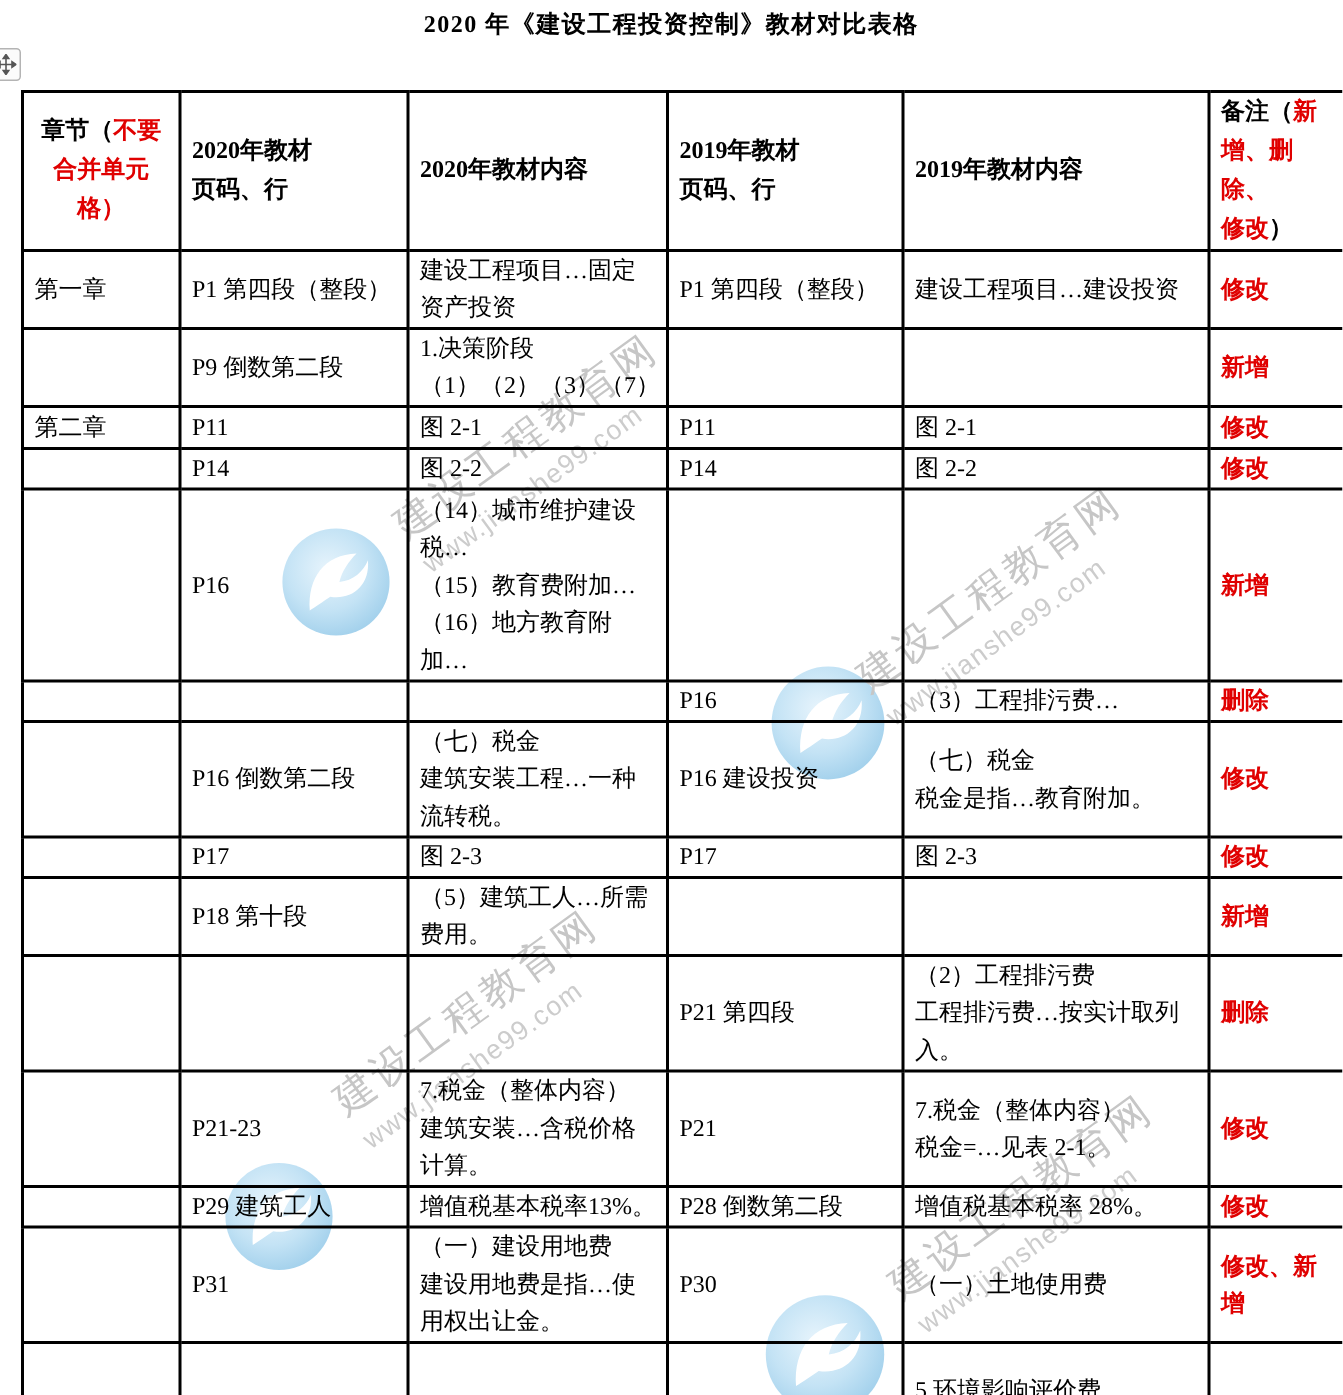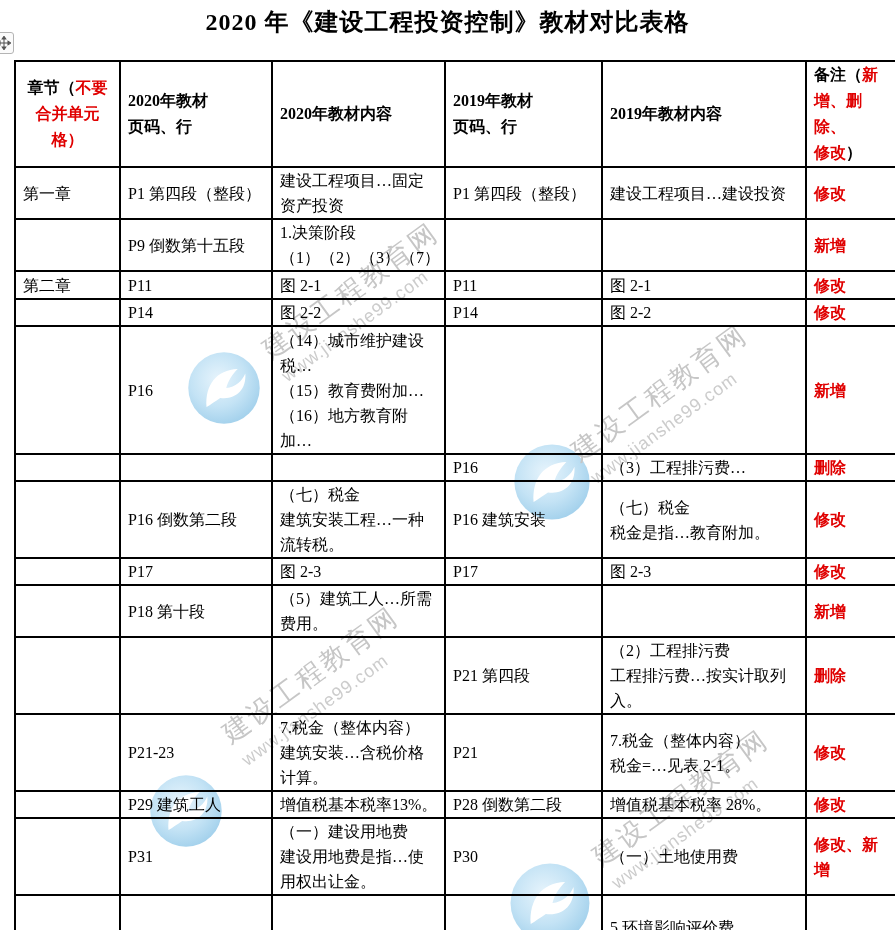--- a/index.html
+++ b/index.html
@@ -8,21 +8,21 @@
     --wm-gray2:#cccccc;
   }
   html,body{margin:0;padding:0;background:#fff;}
   #screen{
     position:relative;width:895px;height:930px;overflow:hidden;background:#ffffff;
     font-family:"Liberation Serif","DejaVu Serif",serif;color:#000;
   }
   
   .doc-title{
     position:absolute;top:6px;left:0;width:100%;text-align:center;
-    font-size:24px;font-weight:bold;letter-spacing:1px;z-index:2;
+    font-size:16px;font-weight:bold;letter-spacing:1px;z-index:2;
   }
   
   .move-handle{
     position:absolute;left:-6px;top:32px;width:20px;height:22px;z-index:3;
     border:1px solid #b4b4b4;border-radius:3px;background:#fbfbfb;
     display:flex;align-items:center;justify-content:center;box-sizing:border-box;
   }
   .move-handle svg{width:14px;height:14px;}
   
   .wm-layer{position:absolute;left:0;top:0;width:100%;height:100%;z-index:1;pointer-events:none;}
@@ -154,21 +154,21 @@
           <td class="col-chapter">第一章</td>
           <td class="col-page">P1 第四段（整段）</td>
           <td class="col-content">建设工程项目…固定
 资产投资</td>
           <td class="col-page">P1 第四段（整段）</td>
           <td class="col-content">建设工程项目…建设投资</td>
           <td class="col-note">修改</td>
         </tr>
         <tr style="height: 48px;">
           <td class="col-chapter"></td>
-          <td class="col-page">P9 倒数第十五段</td>
+          <td class="col-page">P9 倒数第二段</td>
           <td class="col-content">1.决策阶段
 （1）（2）（3）（7）</td>
           <td class="col-page"></td>
           <td class="col-content"></td>
           <td class="col-note">新增</td>
         </tr>
         <tr style="height: 28px;">
           <td class="col-chapter">第二章</td>
           <td class="col-page">P11</td>
           <td class="col-content">图 2-1</td>
@@ -203,21 +203,21 @@
           <td class="col-page">P16</td>
           <td class="col-content">（3）工程排污费…</td>
           <td class="col-note">删除</td>
         </tr>
         <tr style="height: 76px;">
           <td class="col-chapter"></td>
           <td class="col-page">P16 倒数第二段</td>
           <td class="col-content">（七）税金
 建筑安装工程…一种
 流转税。</td>
-          <td class="col-page">P16 建筑安装</td>
+          <td class="col-page">P16 建设投资</td>
           <td class="col-content">（七）税金
 税金是指…教育附加。</td>
           <td class="col-note">修改</td>
         </tr>
         <tr style="height: 26px;">
           <td class="col-chapter"></td>
           <td class="col-page">P17</td>
           <td class="col-content">图 2-3</td>
           <td class="col-page">P17</td>
           <td class="col-content">图 2-3</td>

